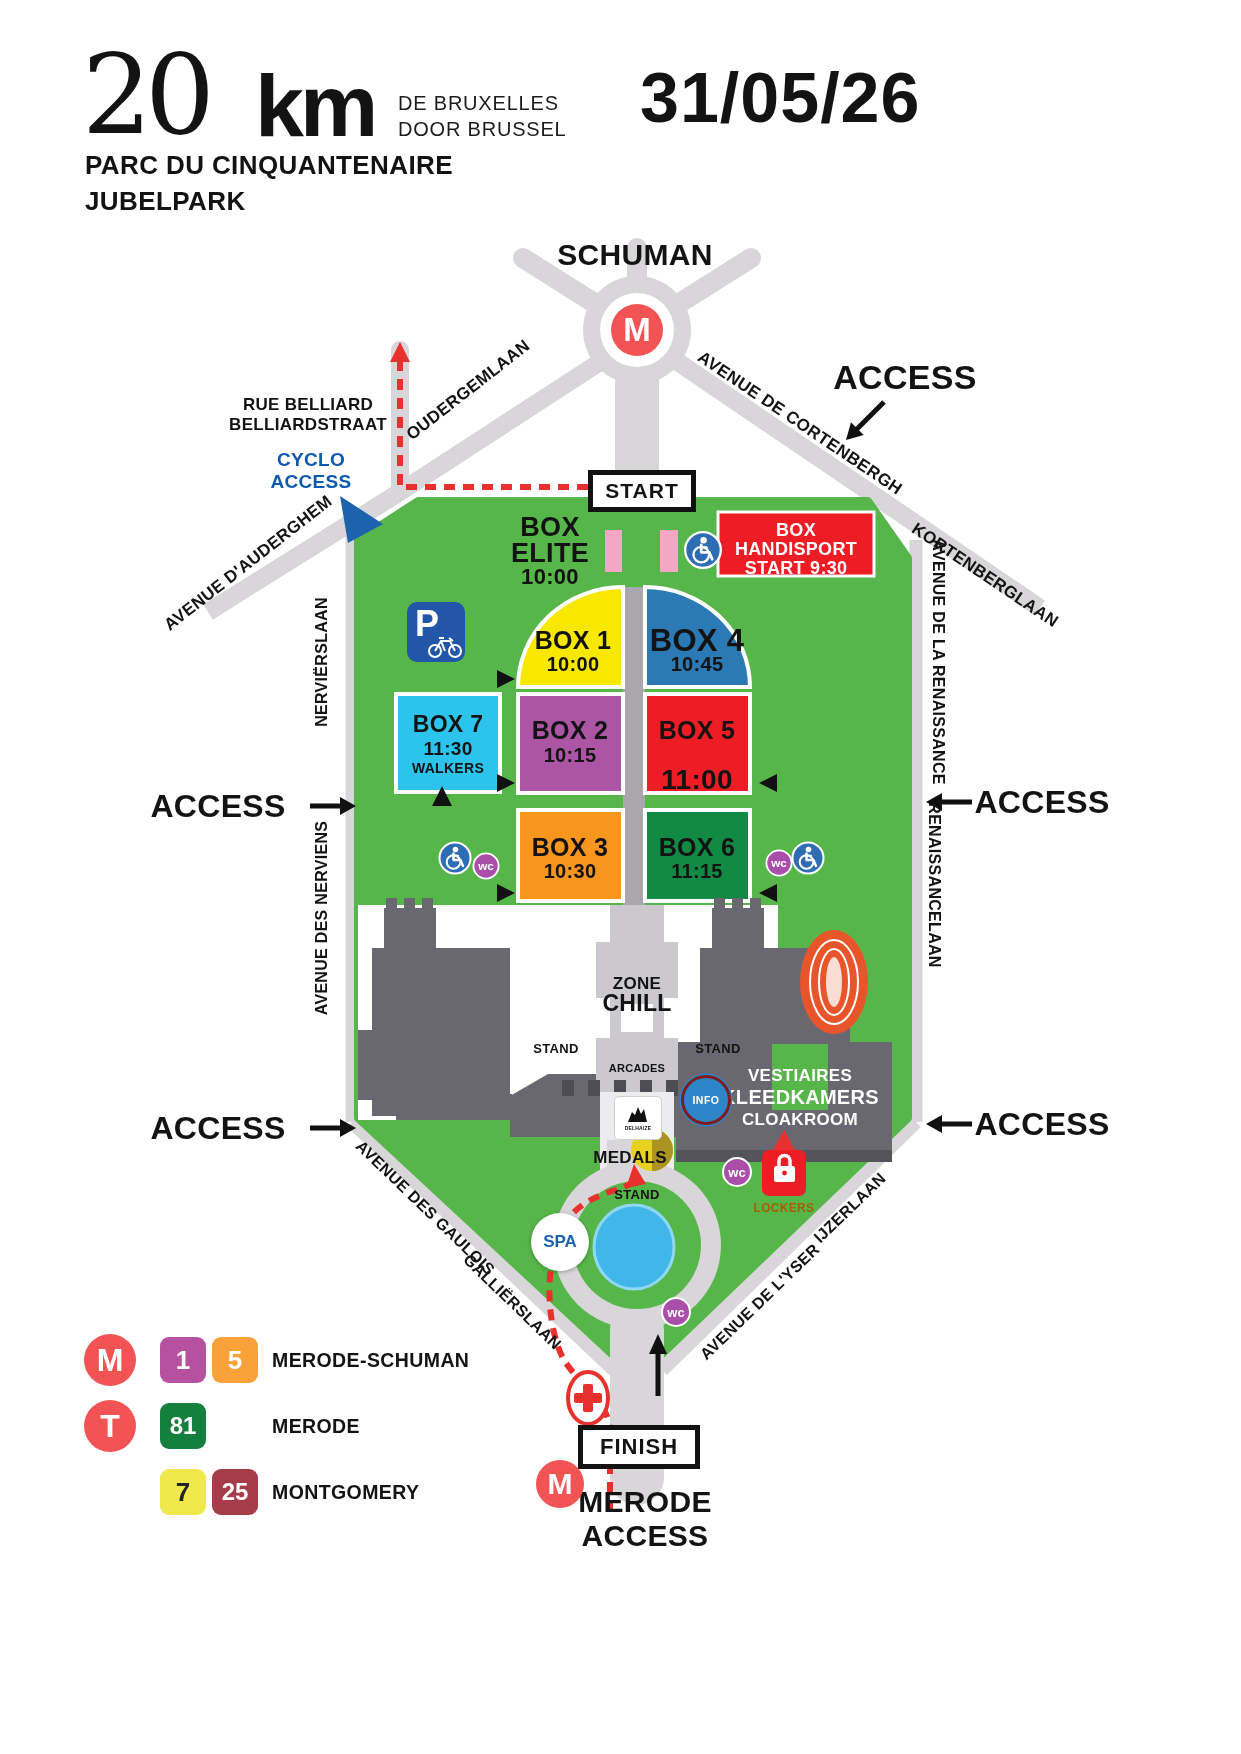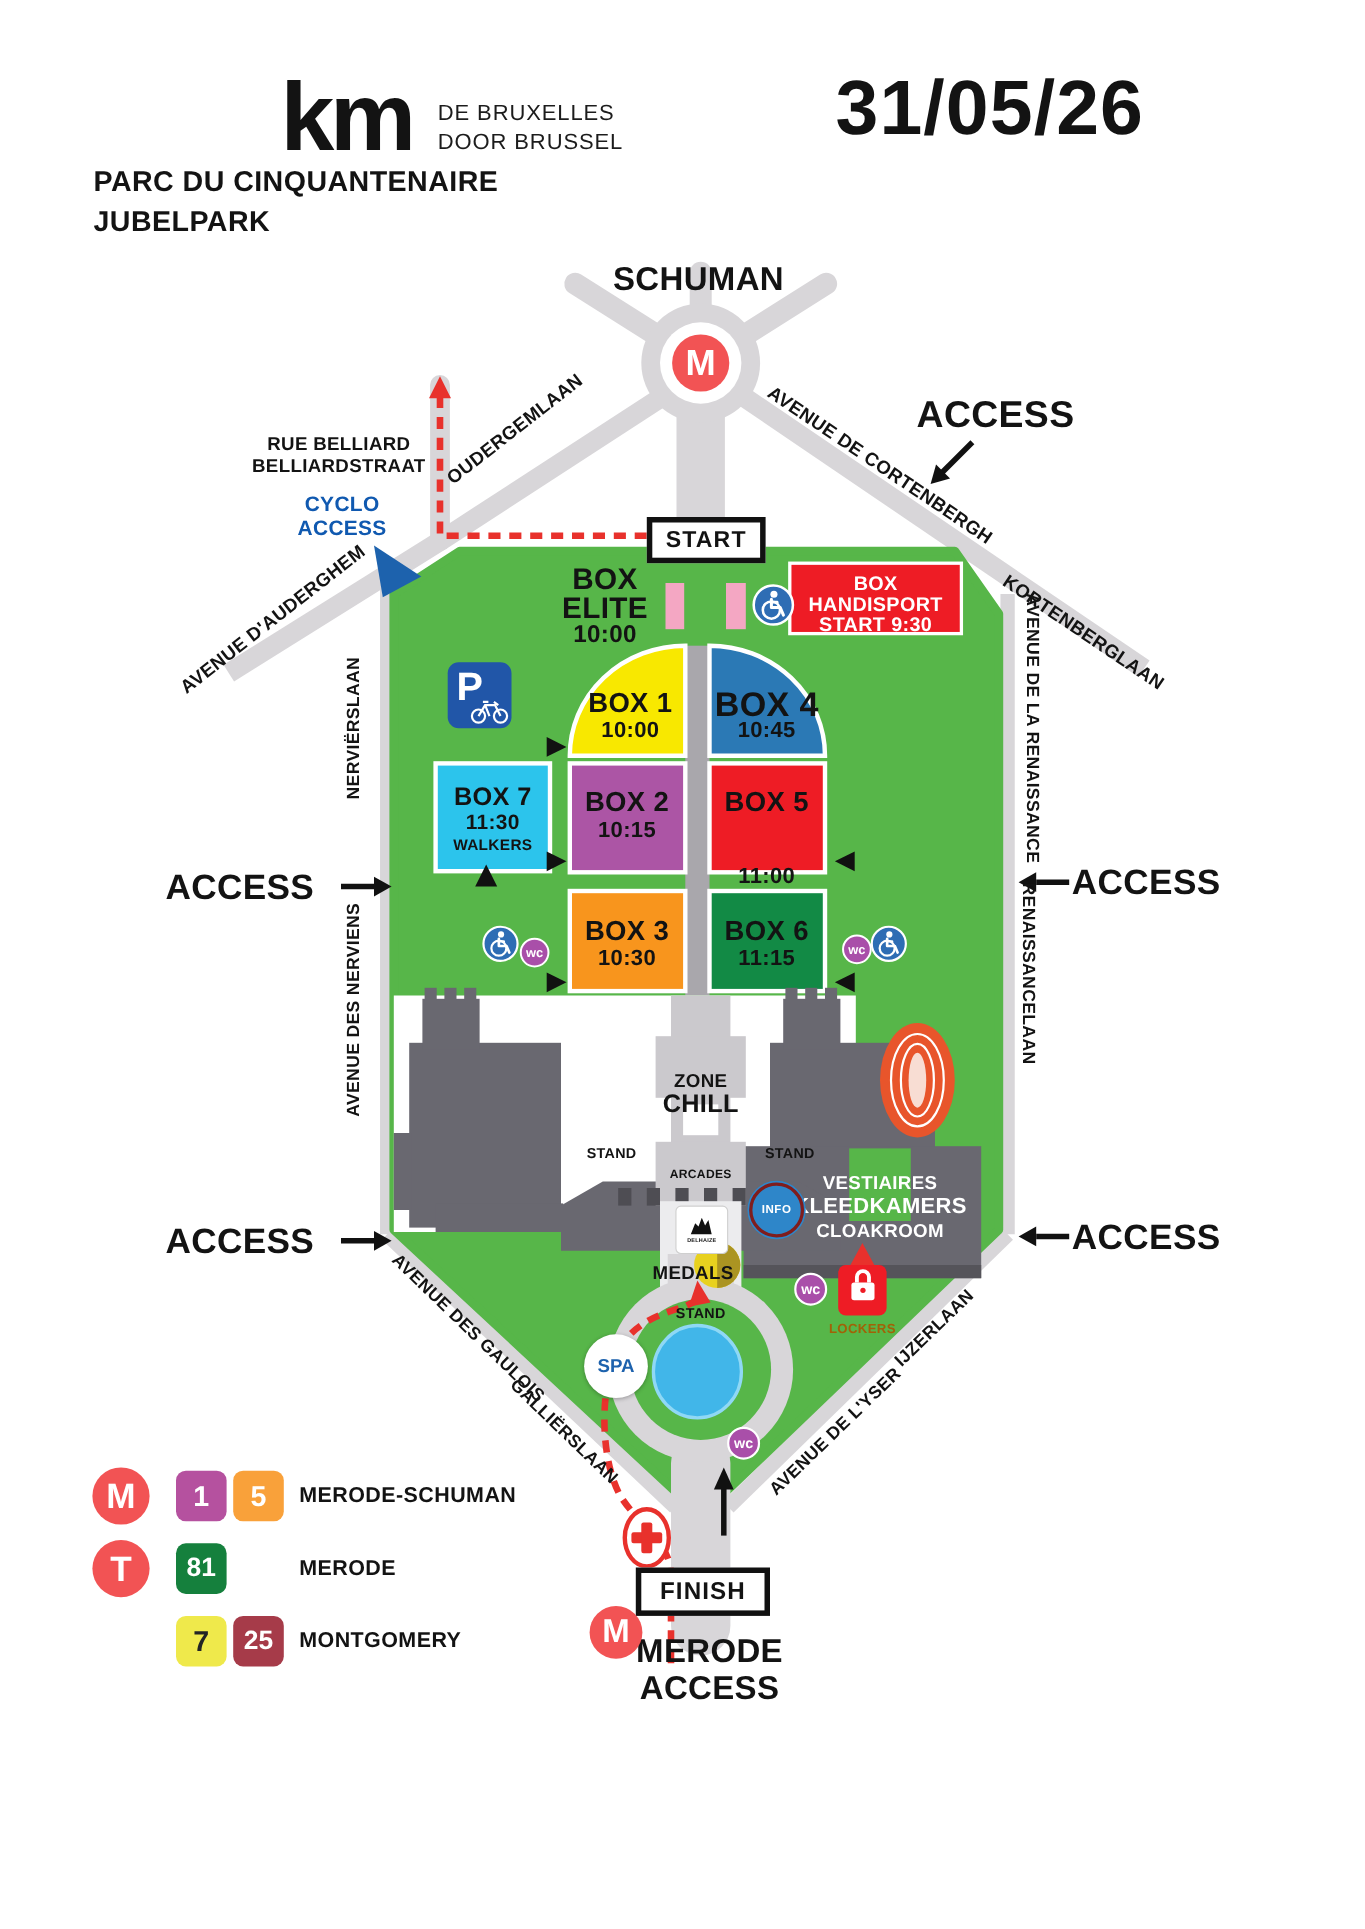--- a/index.html
+++ b/index.html
@@ -14,21 +14,21 @@
           display:flex;align-items:center;justify-content:center;font-weight:900;letter-spacing:1px}
   .circle{position:absolute;z-index:5;border-radius:50%;transform:translate(-50%,-50%);
           display:flex;align-items:center;justify-content:center;font-weight:800;color:#fff}
   .badge{position:absolute;z-index:5;border-radius:9px;display:flex;align-items:center;
          justify-content:center;font-weight:800;color:#fff;font-size:26px;width:46px;height:46px}
   .lbll{position:absolute;z-index:4;transform:translateY(-50%);font-weight:900;font-size:19.5px;letter-spacing:.4px}
   #logo-20{font-family:"DejaVu Serif",serif;font-size:110px;letter-spacing:-7px;line-height:1}
   #logo-km{font-size:88px;font-weight:800;letter-spacing:-4px;line-height:1}
   #logo-sub{font-size:20px;font-weight:400;letter-spacing:.8px;line-height:26px;color:#1c1c1c}
   .venue{font-size:26px;font-weight:900;letter-spacing:.4px}
-  #date{font-size:70px;font-weight:900;letter-spacing:1px;text-align:right;width:400px}
+  #date{font-size:70px;font-weight:900;letter-spacing:1px;width:400px}
   #pbike{position:absolute;z-index:5;left:407px;top:602px;width:58px;height:60px;background:#2156a8;border-radius:10px}
   #pbike .pletter{position:absolute;left:8px;top:1px;color:#fff;font-size:36px;font-weight:800}
   #delhaize{position:absolute;z-index:5;left:614px;top:1096px;width:46px;height:42px;background:#fff;
             border:1px solid #cfcfcf;border-radius:5px;display:flex;flex-direction:column;align-items:center;justify-content:center}
   #delhaize .dtxt{font-size:5px;font-weight:700;letter-spacing:.2px;margin-top:1px}
   #spa{width:58px;height:58px;background:#fff;color:#1d62ad;font-size:17px;font-weight:700;
        box-shadow:0 1px 4px rgba(0,0,0,.3)}
   #info{width:44px;height:44px;background:#2e86c9;border:3px solid #7f1d1d;box-shadow:0 0 0 1.5px #2e86c9;
         font-size:10.5px;letter-spacing:.5px}
 </style>
@@ -199,20 +199,21 @@
 
   <use href="#g-wheel" transform="translate(703,550) scale(1.15)"></use>
   <use href="#g-wheel" transform="translate(455,858)"></use>
   <use href="#g-wc" transform="translate(486,866) scale(0.9)"></use>
   <use href="#g-wc" transform="translate(779,863) scale(0.9)"></use>
   <use href="#g-wheel" transform="translate(808,858)"></use>
   <use href="#g-wc" transform="translate(737,1172)"></use>
   <use href="#g-wc" transform="translate(676,1312)"></use>
 </svg>
 
+<div class="abs" id="logo-20" style="left:82px;top:40px">20</div>
 <div class="abs" id="logo-km" style="left:255px;top:62px">km</div>
 <div class="abs" id="logo-sub" style="left:398px;top:90px">
   <div>DE BRUXELLES</div>
   <div>DOOR BRUSSEL</div>
 </div>
 <div class="abs venue" style="left:85px;top:150px">PARC DU CINQUANTENAIRE</div>
 <div class="abs venue" style="left:85px;top:186px">JUBELPARK</div>
 <div class="abs" id="date" style="left:640px;top:58px">31/05/26</div>
 
 <div class="lbl" style="left:635px;top:255px;font-size:30px">SCHUMAN</div>
@@ -258,21 +259,21 @@
 <div class="lbl" style="left:697px;top:640px;font-size:31px">BOX 4</div>
 <div class="lbl" style="left:697px;top:664px;font-size:20px">10:45</div>
 
 <div class="lbl" style="left:448px;top:724px;font-size:23px">BOX 7</div>
 <div class="lbl" style="left:448px;top:748px;font-size:19px">11:30</div>
 <div class="lbl" style="left:448px;top:768px;font-size:14px">WALKERS</div>
 
 <div class="lbl" style="left:570px;top:730px;font-size:25px">BOX 2</div>
 <div class="lbl" style="left:570px;top:755px;font-size:20px">10:15</div>
 <div class="lbl" style="left:697px;top:730px;font-size:25px">BOX 5</div>
-<div class="lbl" style="left:697px;top:797px;font-size:20px">11:00</div>
+<div class="lbl" style="left:697px;top:780px;font-size:28px">11:00</div>
 
 <div class="lbl" style="left:570px;top:847px;font-size:25px">BOX 3</div>
 <div class="lbl" style="left:570px;top:871px;font-size:20px">10:30</div>
 <div class="lbl" style="left:697px;top:847px;font-size:25px">BOX 6</div>
 <div class="lbl" style="left:697px;top:871px;font-size:20px">11:15</div>
 
 <div id="pbike">
   <span class="pletter">P</span>
   <svg width="36" height="26" style="position:absolute;right:2px;bottom:3px">
     <circle cx="8" cy="18" r="6" stroke="#fff" stroke-width="2" fill="none"></circle>

